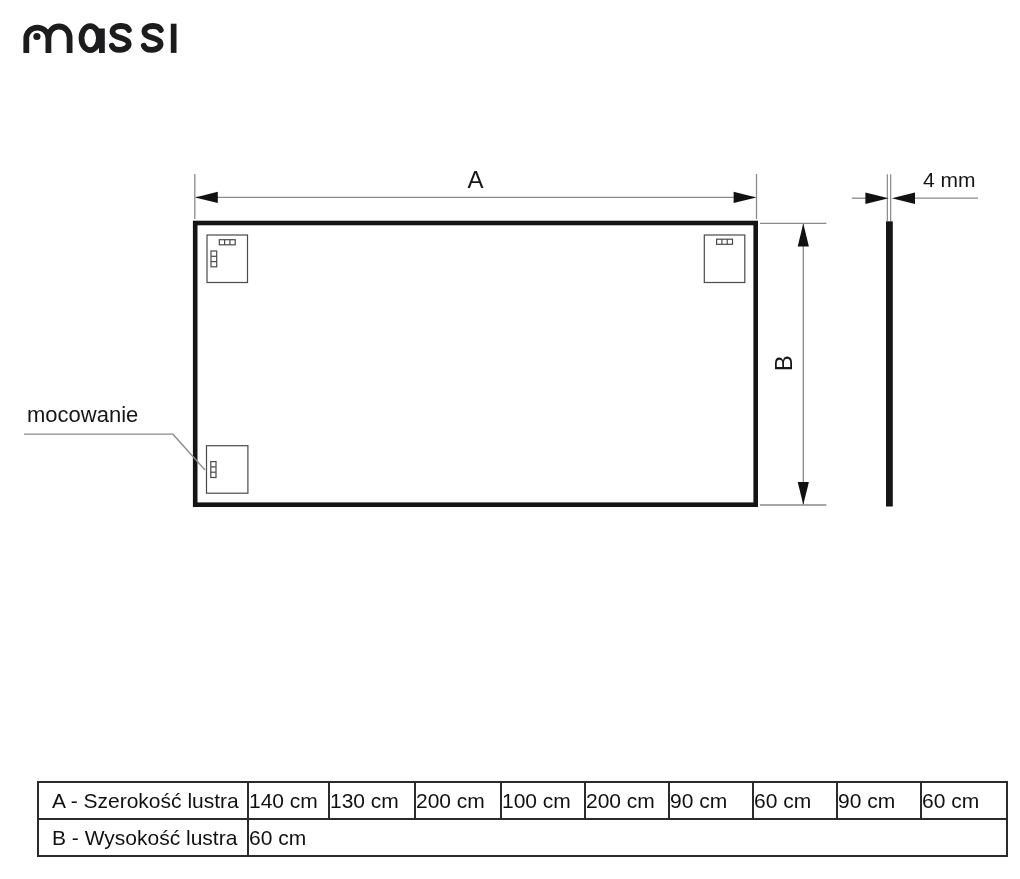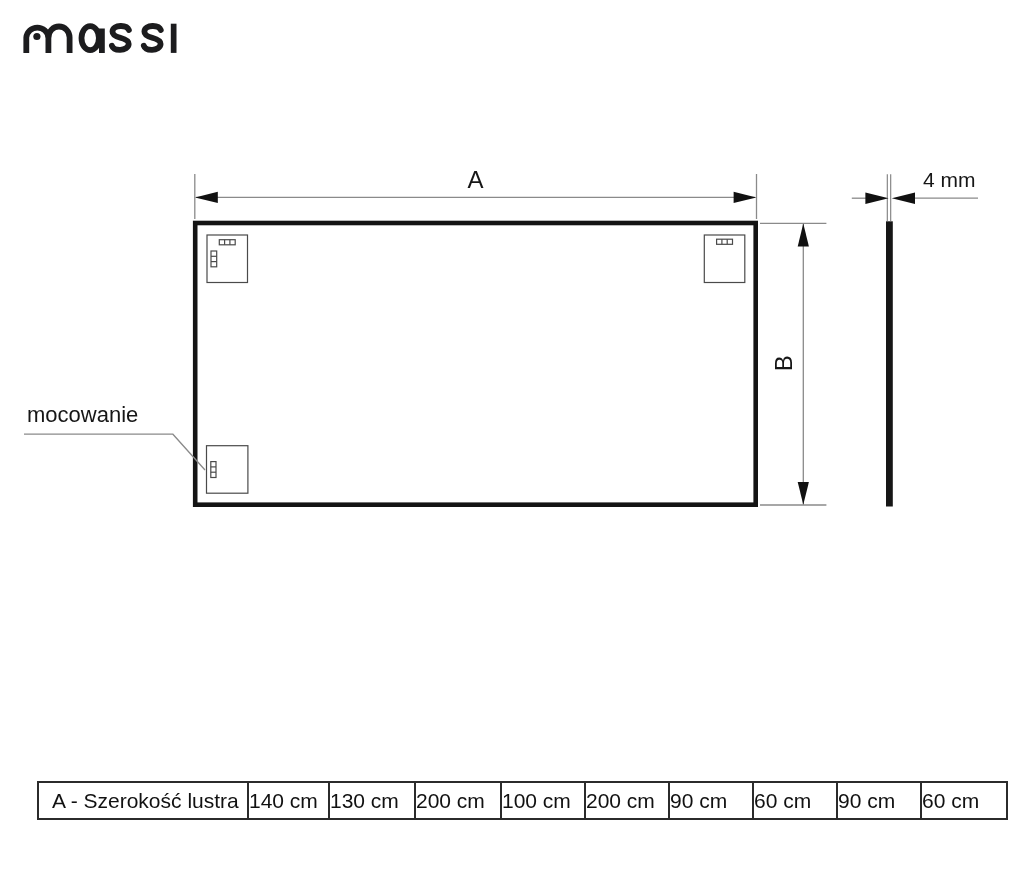--- a/index.html
+++ b/index.html
@@ -125,15 +125,21 @@
     <td>140 cm</td>
           <td>130 cm</td>
           <td>200 cm</td>
           <td>100 cm</td>
           <td>200 cm</td>
     <td>90 cm</td>
           <td>60 cm</td>
           <td>90 cm</td>
           <td>60 cm</td>
   </tr>
+  <tr>
+
+    <td class="lbl">B - Wysokość lustra</td>
+
+    <td colspan="9">60 cm</td>
+  </tr>
 </tbody>
     </table>
 </div>
 
 </body></html>

